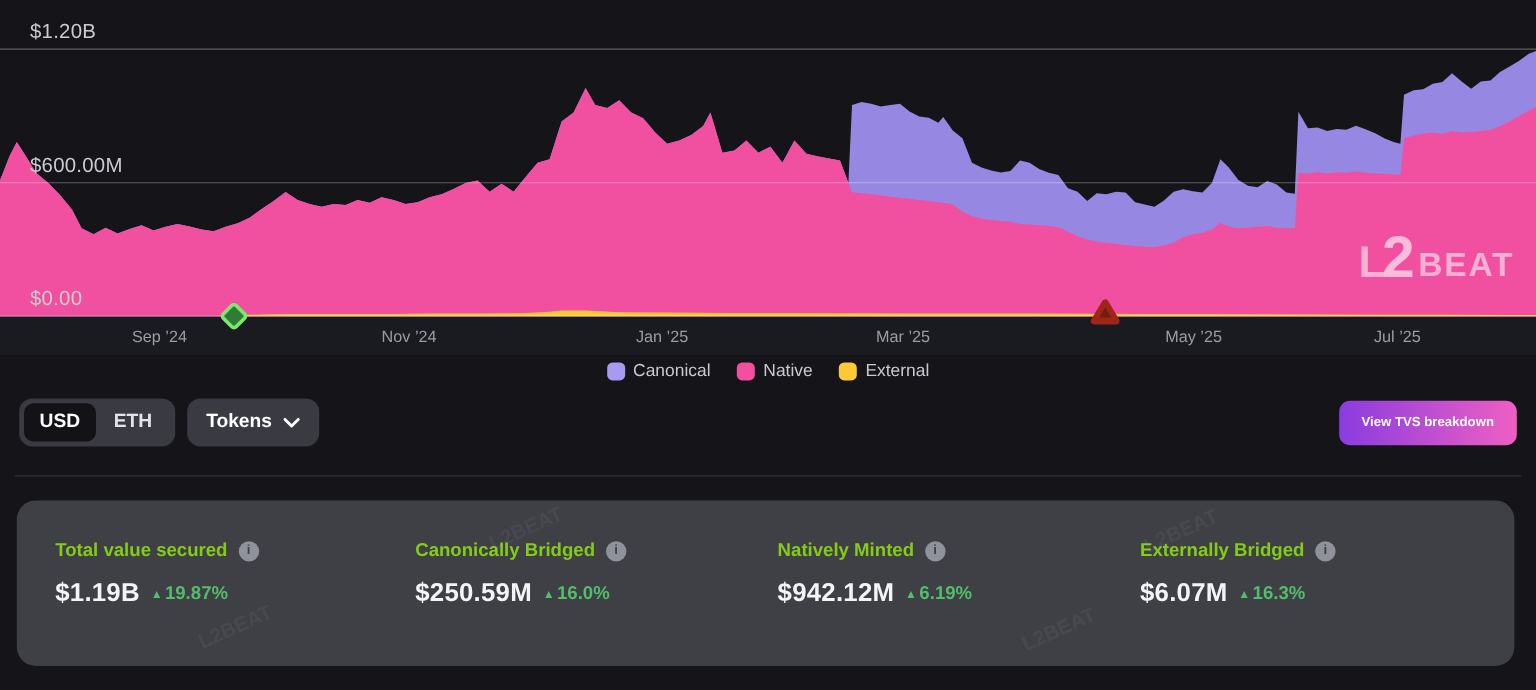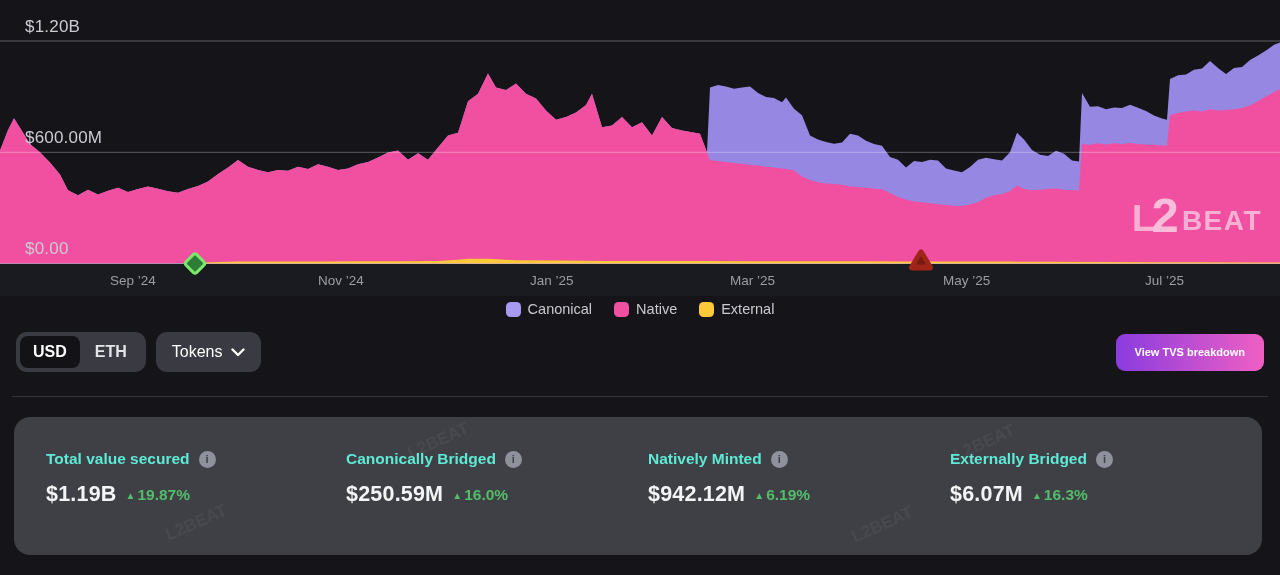--- a/index.html
+++ b/index.html
@@ -25,32 +25,32 @@
   .legend-swatch{width:15px;height:15px;border-radius:4.5px;}
   .legend-label{color:#c9cad1;font-size:14.5px;font-weight:500;}
   
   .controls{position:absolute;left:16px;right:16px;top:332px;height:40px;display:flex;align-items:center;}
   .toggle{display:flex;align-items:center;background:#393a42;border-radius:11px;height:40px;padding:4px;box-sizing:border-box;}
   .chip{height:32px;padding:0 13px;border-radius:8px;display:flex;align-items:center;
         font-weight:700;font-size:16px;cursor:pointer;}
   .chip.active{background:#121217;color:#ffffff;}
   .chip.inactive{color:#e3e4e8;padding:0 15px;}
   .tokens{margin-left:10px;display:flex;align-items:center;gap:9px;background:#393a42;border-radius:11px;
-          height:40px;padding:0 16px;font-weight:400;font-size:16px;color:#fff;cursor:pointer;box-sizing:border-box;}
+          height:40px;padding:0 16px;font-weight:700;font-size:16px;color:#fff;cursor:pointer;box-sizing:border-box;}
   .spacer{flex:1;}
   .viewtvs{height:37px;padding:0 19px;border-radius:9px;display:flex;align-items:center;
            background:linear-gradient(90deg,#8a3ce0,#ef5fc3);color:#fff;font-weight:700;font-size:11px;cursor:pointer;}
   
   .divider{position:absolute;left:12px;right:12px;top:396px;height:1px;background:#34353c;}
   
   .panel{position:absolute;left:14px;top:417px;width:1248px;height:138px;border-radius:16px;
          background:#3e4046;box-sizing:border-box;padding:33px 0 0 32px;
          display:grid;grid-template-columns:300px 302px 302px auto;}
   .stat-label-row{display:flex;align-items:center;gap:9px;}
-  .stat-label{color:#5eead4;font-size:15.5px;font-weight:700;}
+  .stat-label{color:#84cc16;font-size:15.5px;font-weight:700;}
   .info-icon{width:17px;height:17px;border-radius:50%;background:#8f929b;color:#3e4046;
              font-size:11px;font-weight:700;display:flex;align-items:center;justify-content:center;cursor:pointer;}
   .stat-value-row{margin-top:14px;display:flex;align-items:center;gap:9px;}
   .stat-value{color:#f4f4f6;font-size:21.5px;font-weight:700;letter-spacing:.2px;}
   .stat-change{color:#53bd69;font-size:15.5px;font-weight:700;display:flex;align-items:baseline;}
   .up-arrow{font-size:10px;margin-right:2px;transform:translateY(-1px);}
   .wm{position:absolute;font-size:17px;font-weight:700;color:rgba(255,255,255,.05);
       transform:rotate(-24deg);pointer-events:none;}
 </style>
 </head>
@@ -73,21 +73,21 @@
       </svg>
 
     <span class="ylabel" style="top:17px">$1.20B</span>
     <span class="ylabel" style="top:128px">$600.00M</span>
     <span class="ylabel" style="top:239px">$0.00</span>
 
     <span class="xlabel" style="left:155px">Sep ’24</span>
     <span class="xlabel" style="left:363px">Nov ’24</span>
     <span class="xlabel" style="left:575px">Jan ’25</span>
     <span class="xlabel" style="left:775px">Mar ’25</span>
-    <span class="xlabel" style="left:988px">May ’25</span>
+    <span class="xlabel" style="left:1016px">May ’25</span>
     <span class="xlabel" style="left:1190px">Jul ’25</span>
 
     <div class="logo">
       <span class="logo-l">L</span>
       <span class="logo-2"><span class="logo-heart">♥</span><span>2</span></span>
       <span class="logo-beat">BEAT</span>
     </div>
   </div>
 
   <div class="legend">

